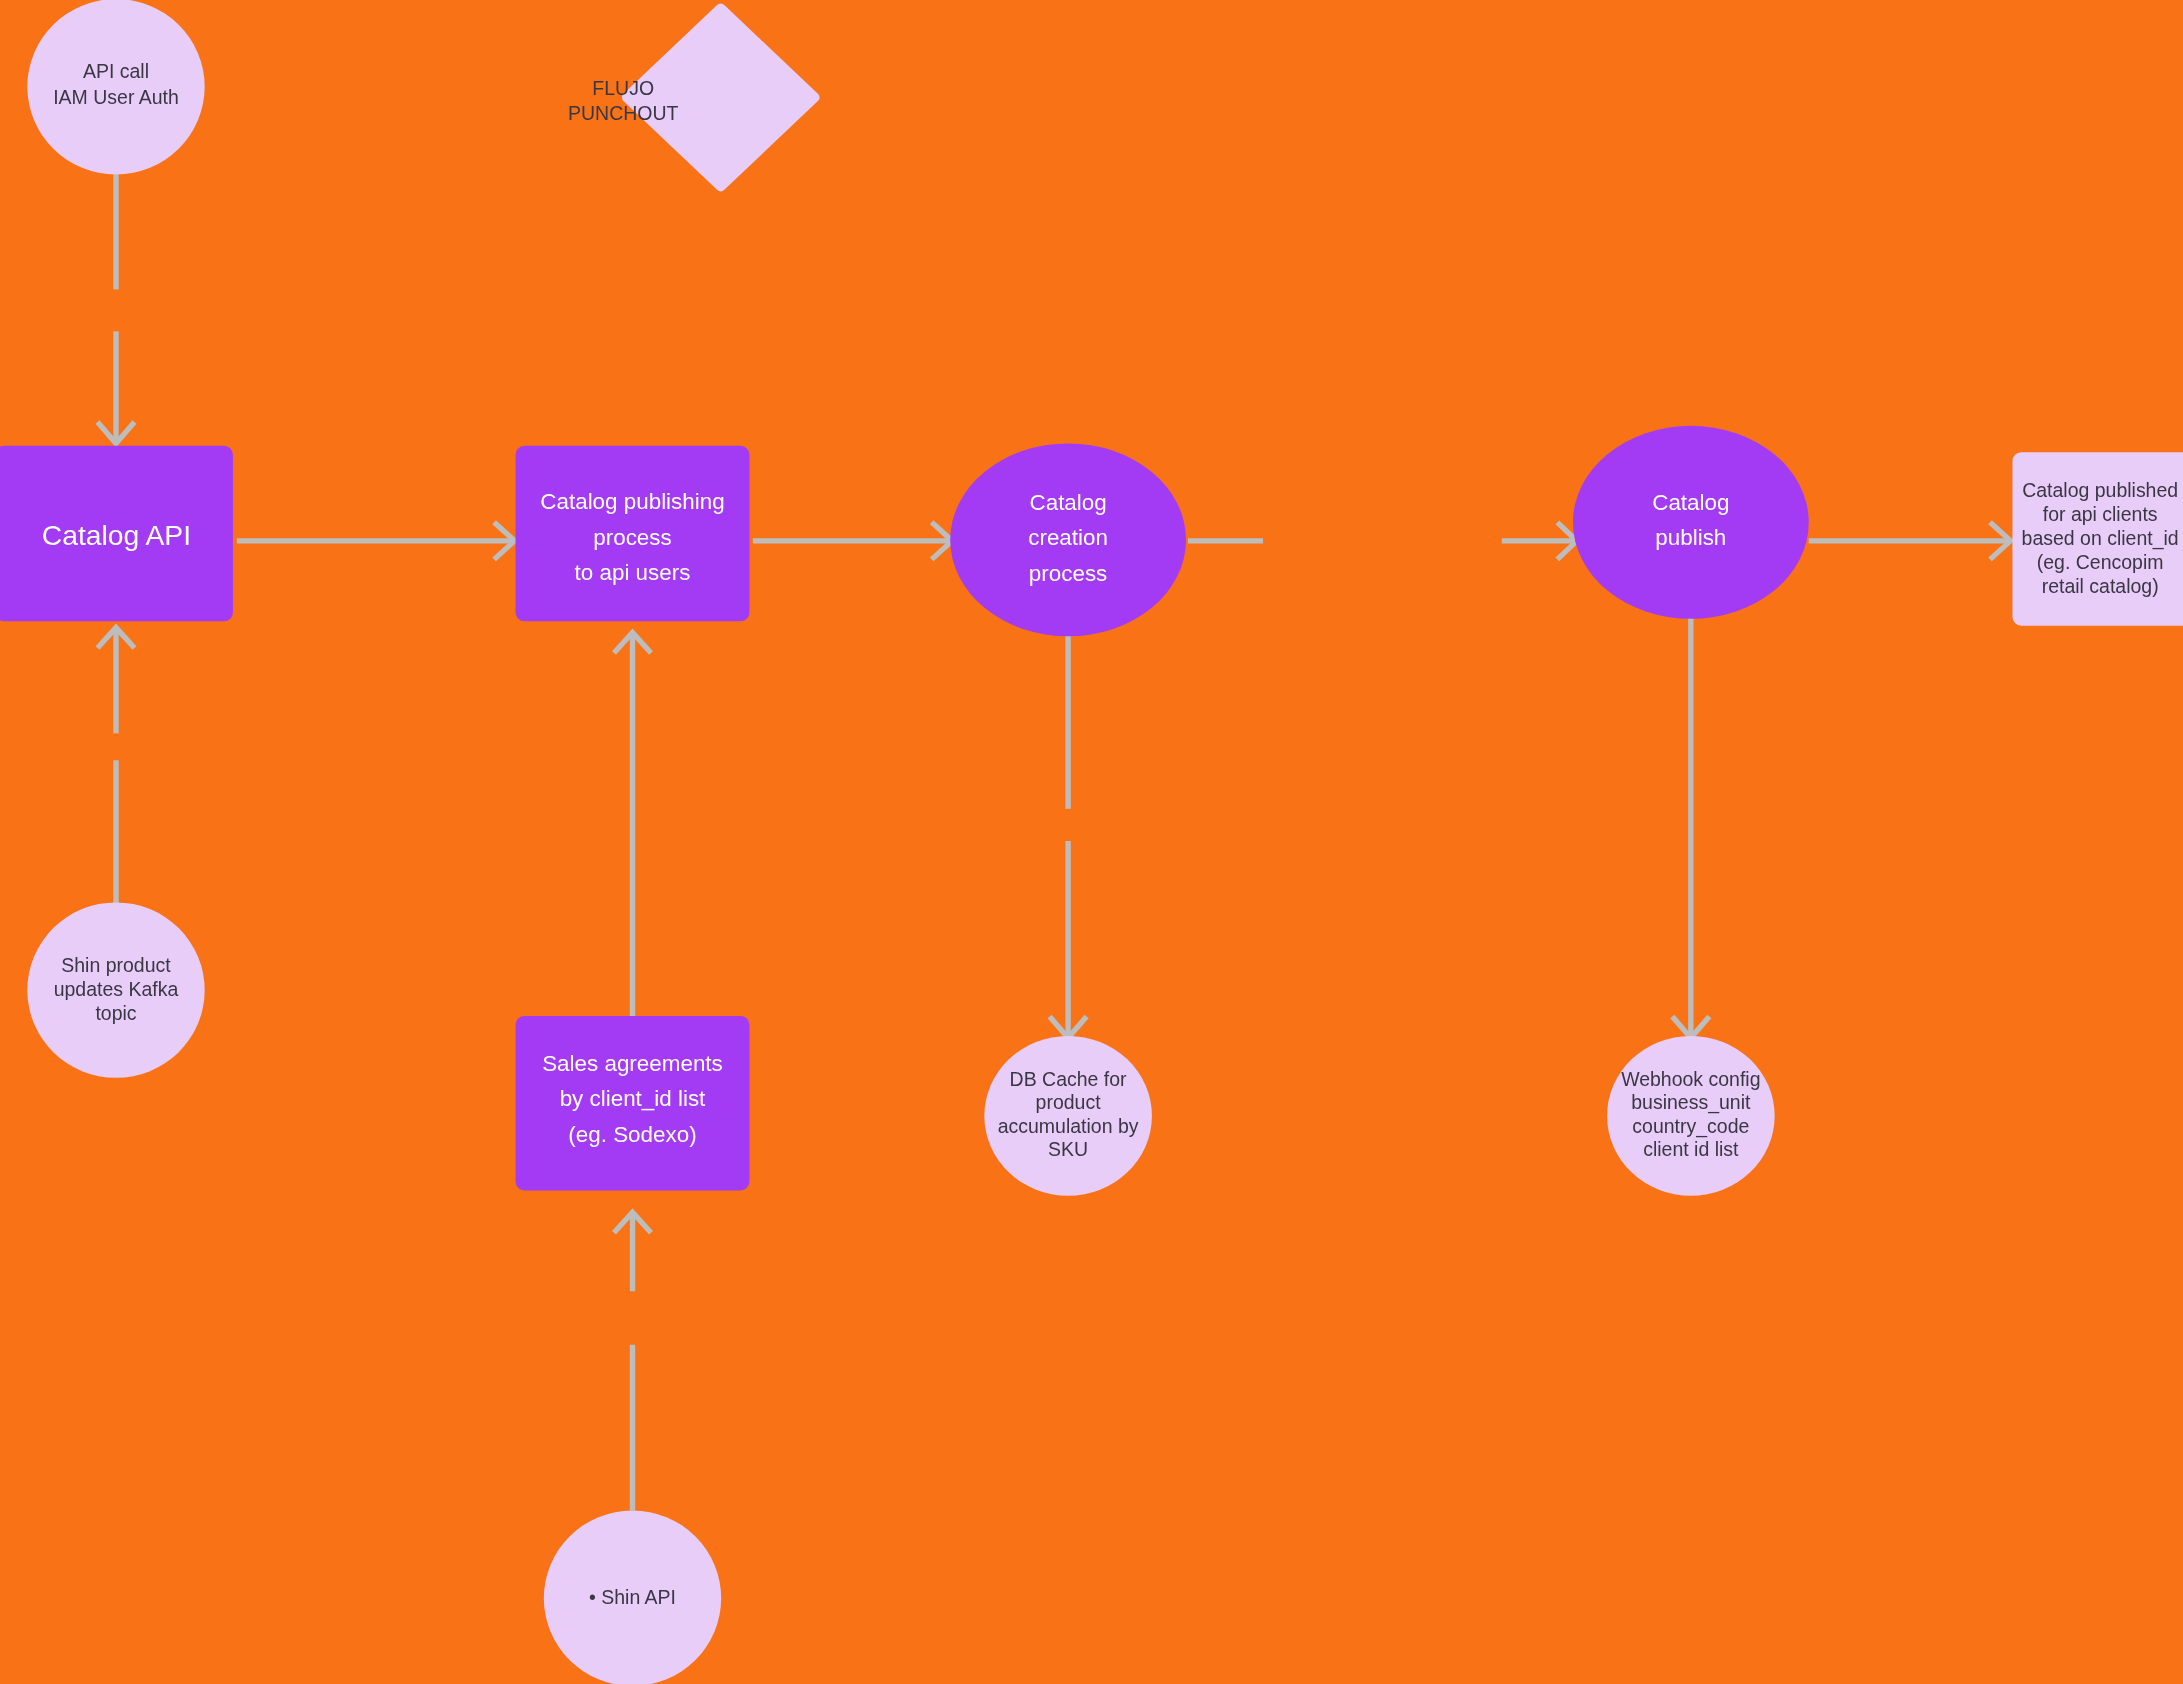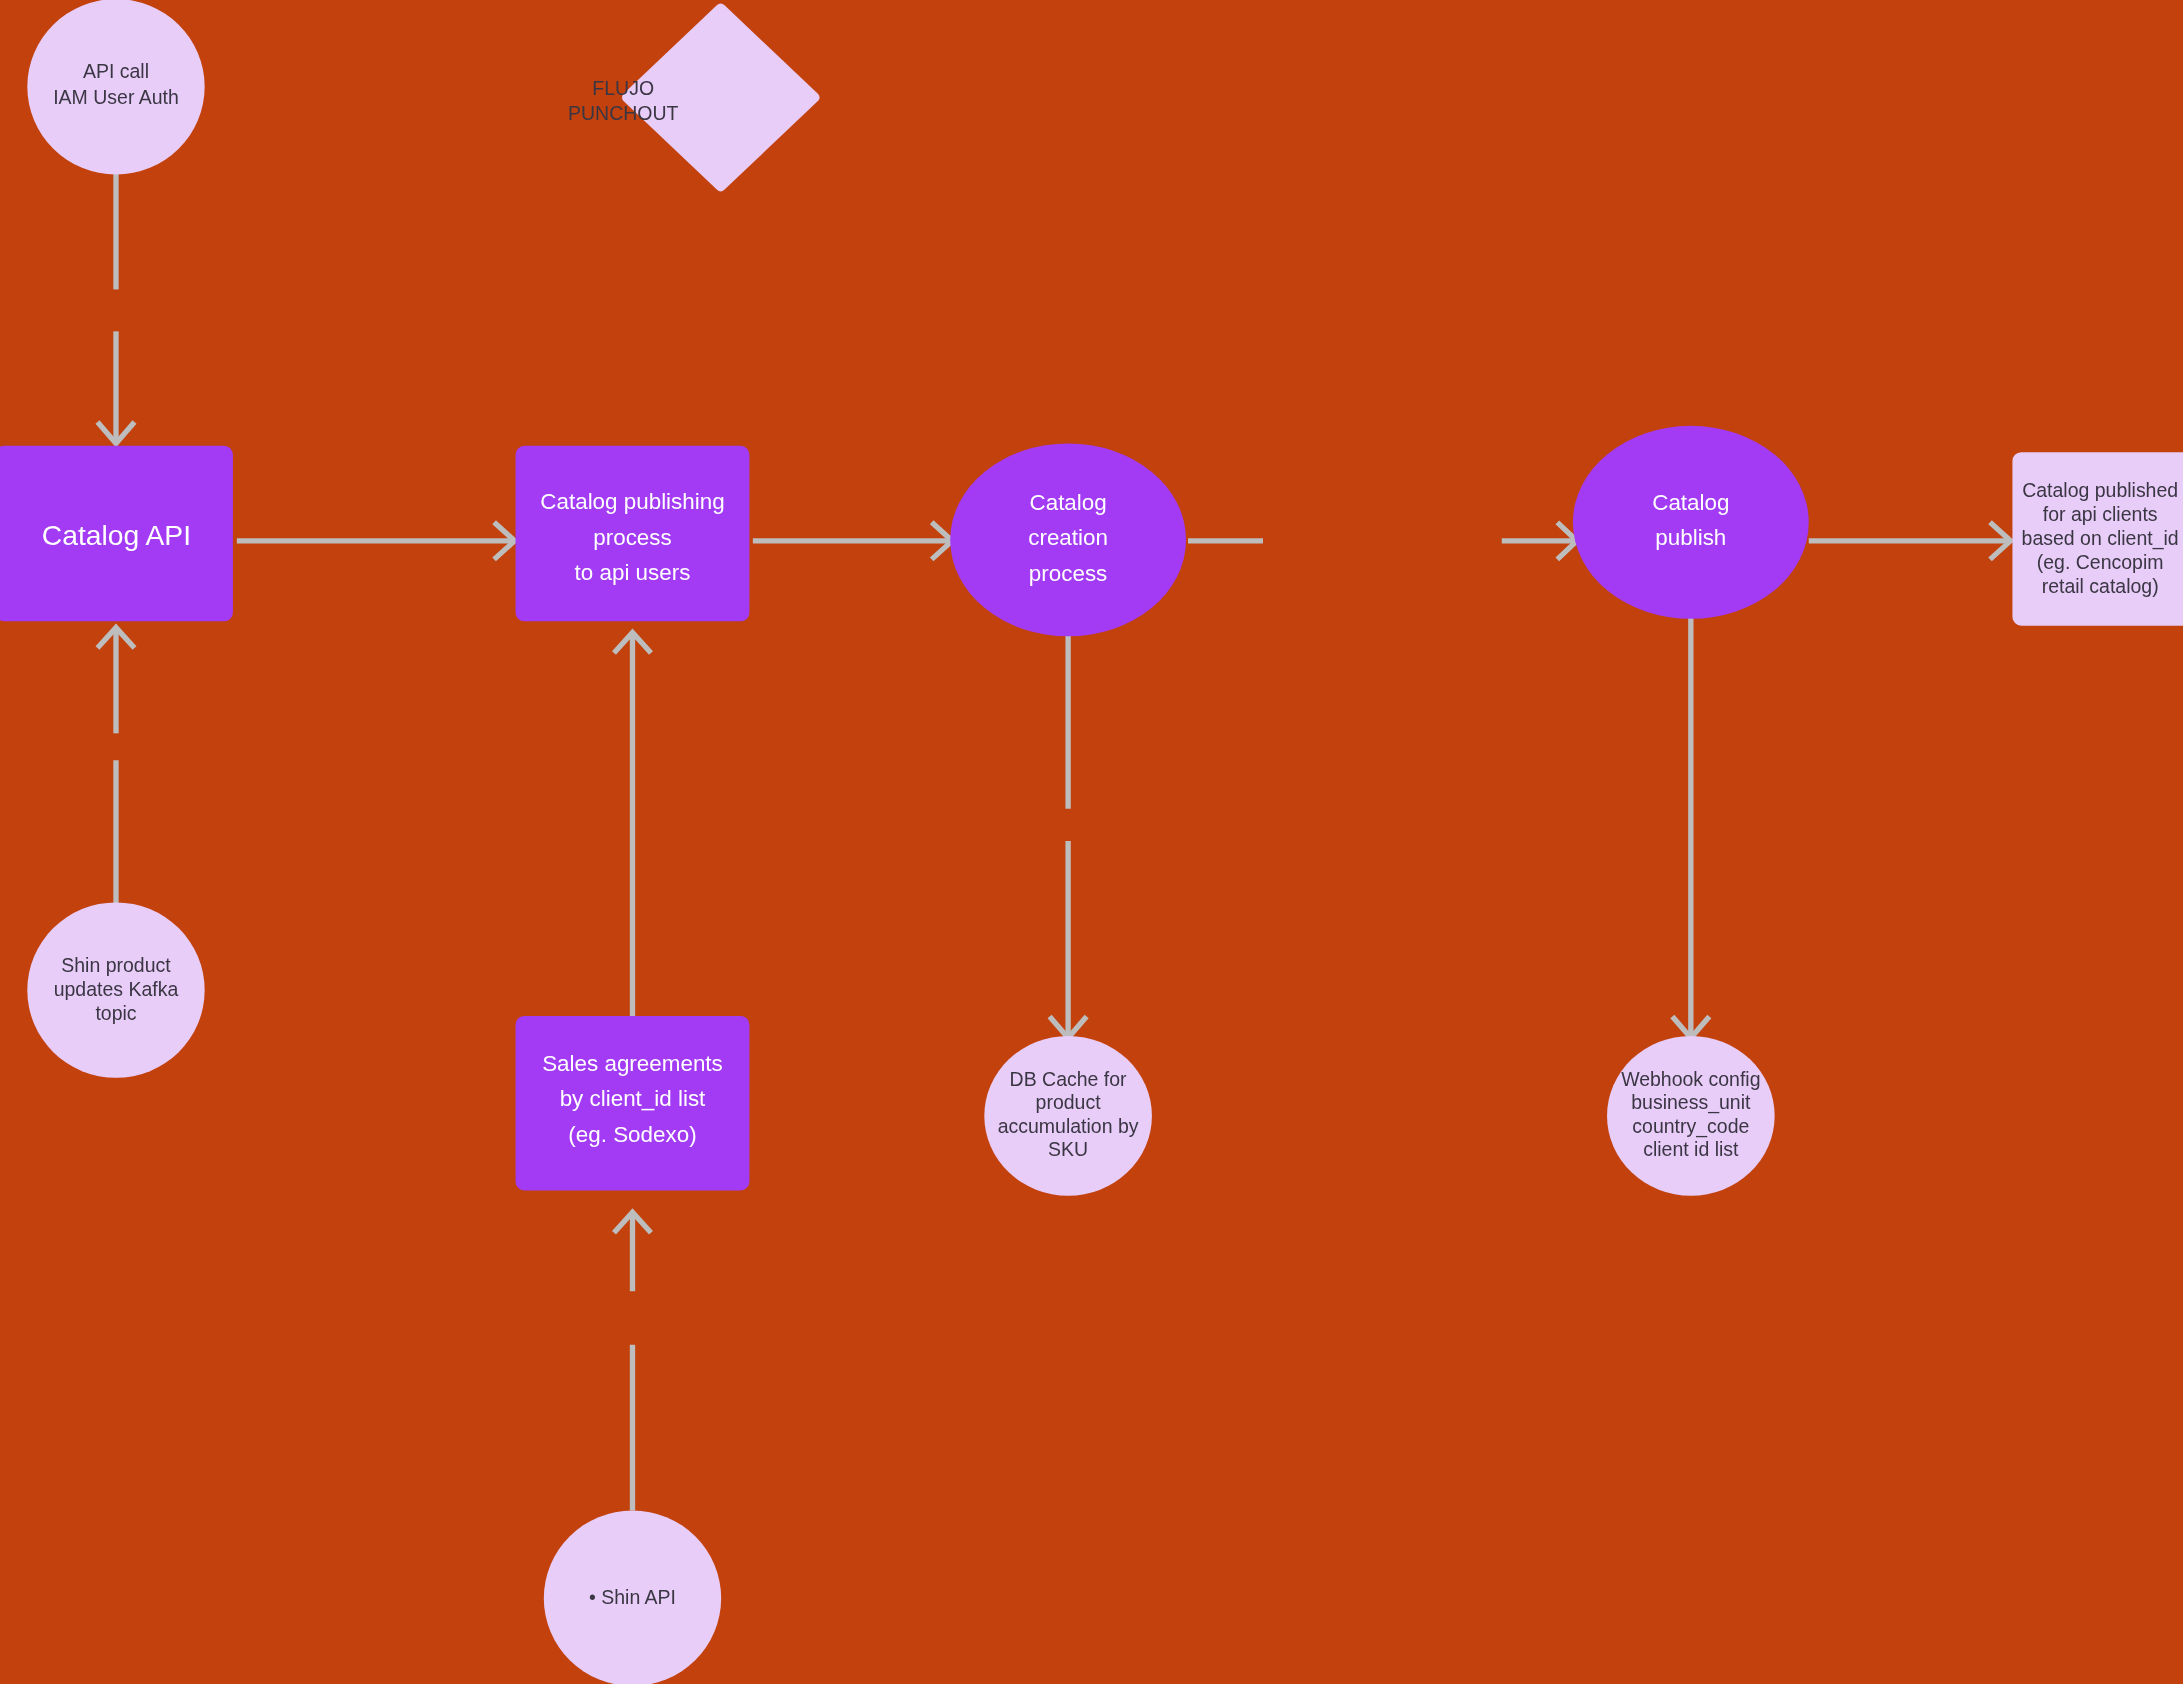--- a/index.html
+++ b/index.html
@@ -10,21 +10,21 @@
   body {
     width: 2183px;
     height: 1684px;
     overflow: hidden;
     font-family: "Liberation Sans", sans-serif;
   }
   #canvas {
     position: relative;
     width: 2183px;
     height: 1684px;
-    background: #c2410c;
+    background: #f97316;
   }
   svg.flow {
     position: absolute;
     left: 0;
     top: 0;
     width: 2183px;
     height: 1684px;
     display: block;
   }
   .node-text {

